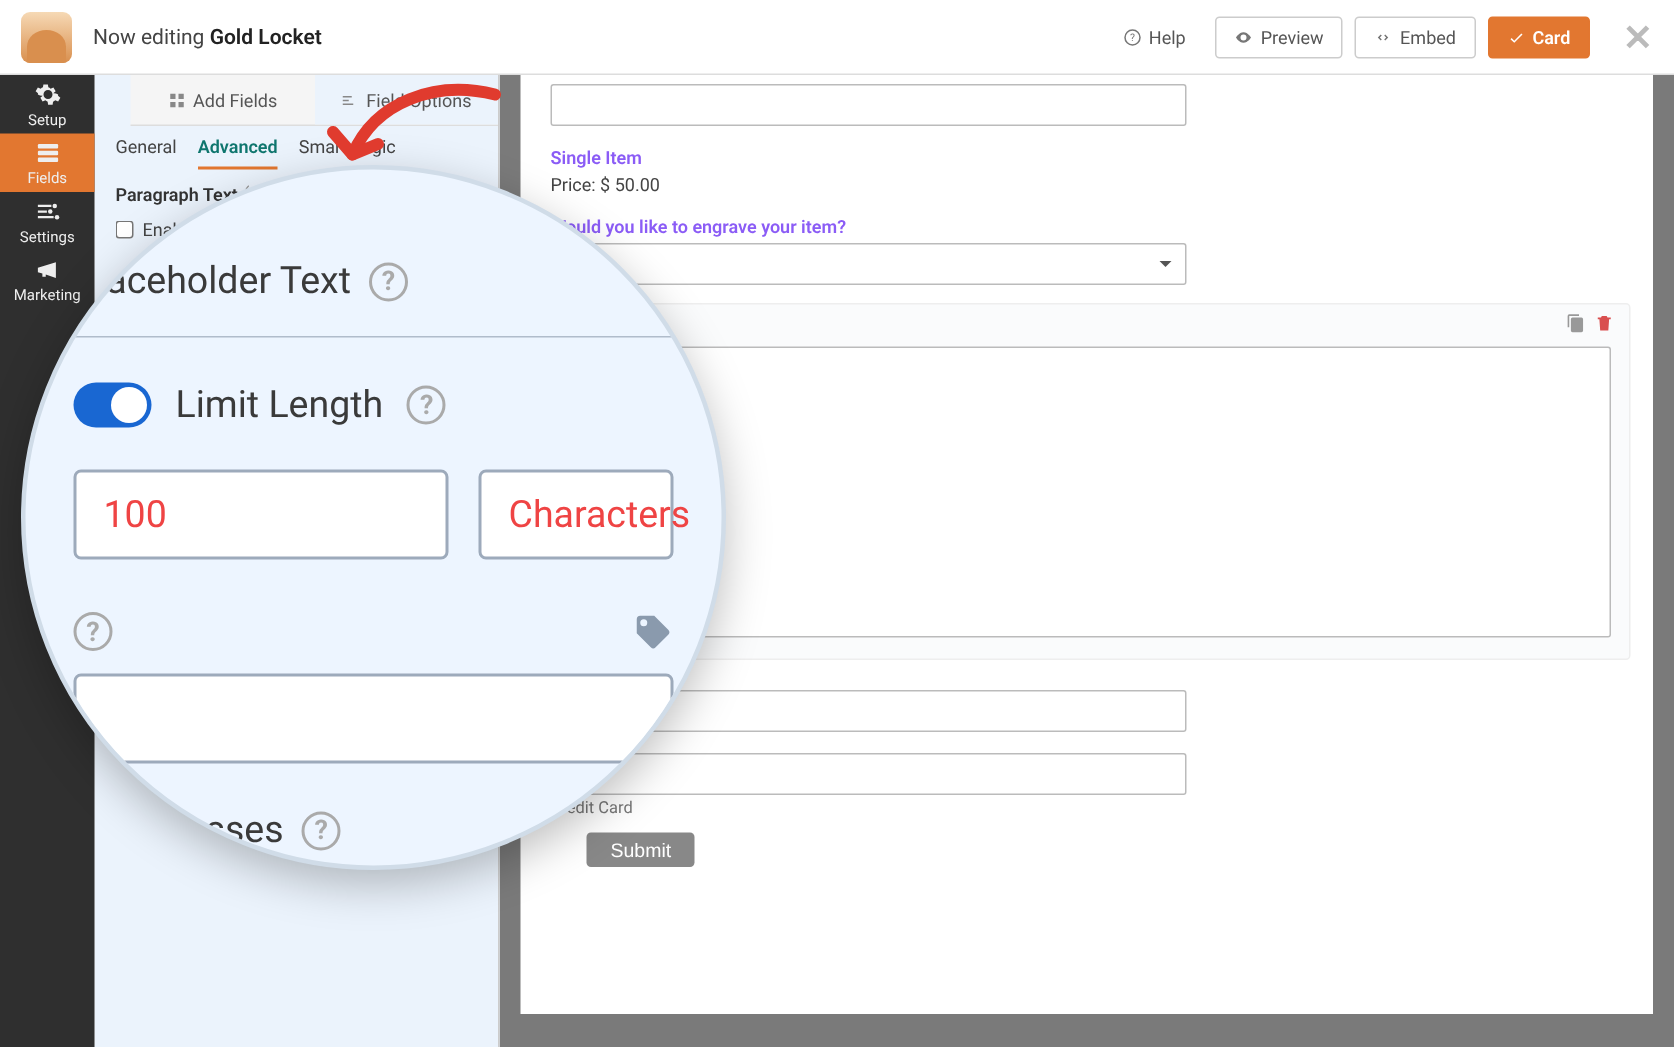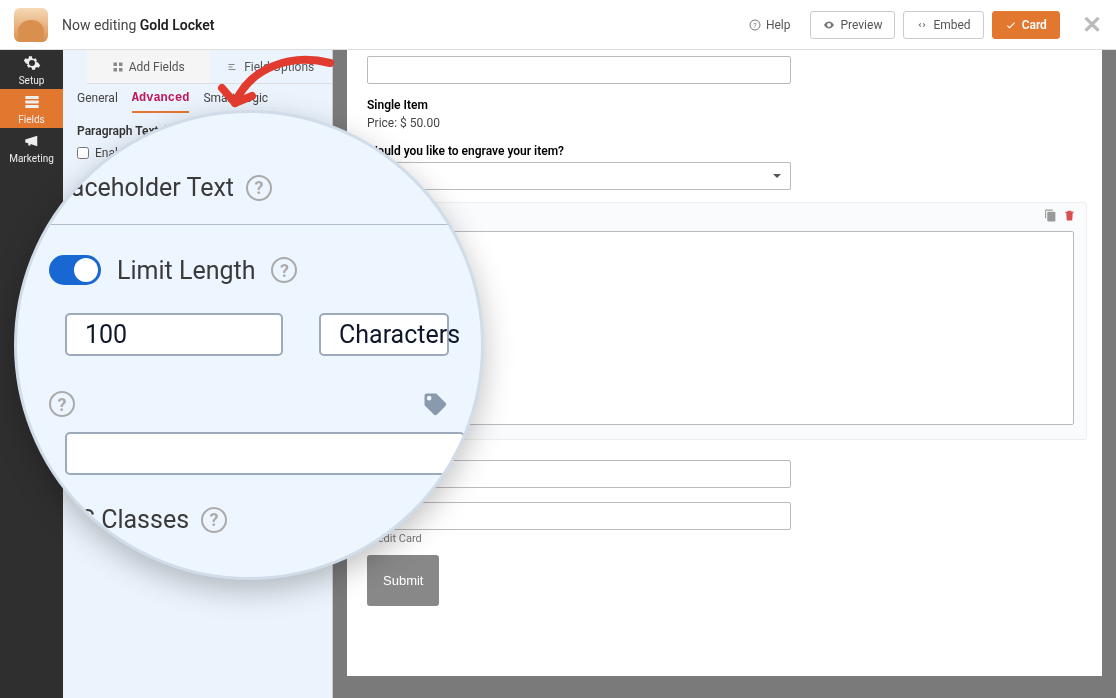--- a/index.html
+++ b/index.html
@@ -24,55 +24,55 @@
 .leftnav-item.active { background: #e27730; }
 .leftnav-item svg { width: 18px; height: 18px; fill: #eee; }
 
 
 .panel { position: absolute; top: 50px; left: 63px; bottom: 0; width: 270px; background: #ebf3fc; border-right: 1px solid #ccc; z-index: 3; }
 .panel-tabs { display: flex; height: 34px; background: #f5f5f5; border-bottom: 1px solid #ddd; margin-left: 24px; }
 .panel-tab { flex: 1; display: flex; align-items: center; justify-content: center; gap: 5px; font-size: 12px; color: #555; cursor: pointer; }
 .panel-tab.active { background: #ebf3fc; }
 .panel-subtabs { display: flex; gap: 14px; padding: 7px 14px 0; font-size: 12px; }
 .panel-subtab { padding-bottom: 6px; color: #444; cursor: pointer; }
-.panel-subtab.active { color: #be185d; border-bottom: 2px solid #e27730; font-weight: 600; font-family: Liberation Mono, monospace; }
+.panel-subtab.active { color: #0f766e; border-bottom: 2px solid #e27730; font-weight: 600; }
 .panel-body { padding: 10px 14px; }
 .field-label { font-size: 12px; color: #333; font-weight: 600; }
 .field-id { color: #999; font-weight: normal; }
 .checkbox-line { margin-top: 8px; font-size: 12px; color: #444; display: flex; align-items: center; gap: 6px; }
 .checkbox-line input { width: 12px; height: 12px; }
 
 
 .canvas { position: absolute; top: 50px; left: 333px; right: 0; bottom: 0; background: #7a7a7a; padding: 0 14px 22px; overflow: hidden; }
 .form-area { background: #fff; height: 100%; padding: 6px 20px 20px; }
 .form-inner { width: 424px; }
 .input { width: 100%; height: 28px; border: 1px solid #bbb; border-radius: 2px; background: #fff; }
-.fld-title { font-size: 12px; font-weight: 600; color: #000000; margin: 14px 0 4px; }
+.fld-title { font-size: 12px; font-weight: 600; color: #8b5cf6; margin: 14px 0 4px; }
 .price { font-size: 12px; color: #444; }
 .select { width: 100%; height: 28px; border: 1px solid #bbb; border-radius: 2px; background: #fff; position: relative; }
 .select::after { content: ""; position: absolute; right: 9px; top: 11px; border: 4px solid transparent; border-top-color: #555; }
 .engrave-box { border: 1px solid #eee; background: #fafbfc; border-radius: 3px; padding: 10px 12px 14px; margin-top: 12px; width: 720px; position: relative; }
 .engrave-actions { position: absolute; top: 6px; right: 10px; display: flex; gap: 6px; }
 .engrave-actions svg { width: 13px; height: 13px; fill: #999; cursor: pointer; }
 .engrave-actions .del { fill: #d94f4f; }
 .textarea { width: 100%; height: 194px; border: 1px solid #bbb; border-radius: 2px; background: #fff; }
 .credit { font-size: 11px; color: #777; margin: 2px 0 10px; }
-.submit { background: #888; color: #fff; border: none; padding: 18px 16px; border-radius: 3px; font-size: 13px; cursor: pointer; }
+.submit { background: #888; color: #fff; border: none; padding: 4px 16px; border-radius: 3px; font-size: 13px; cursor: pointer; margin-left: 24px; }
 
 
 .magnifier { position: absolute; top: 110px; left: 14px; width: 470px; height: 470px; border-radius: 50%; background: #edf5ff; border: 3px solid #d0dce8; box-shadow: 0 10px 30px rgba(0,0,0,0.25); overflow: hidden; z-index: 20; }
 .mag-inner { padding: 60px 32px 0 32px; font-size: 22px; color: #444; }
 .mag-label { font-size: 25px; color: #3a3a3a; display: flex; align-items: center; gap: 12px; }
 .help { width: 26px; height: 26px; border: 2px solid #aaa; border-radius: 50%; color: #aaa; font-size: 18px; font-weight: bold; display: inline-flex; align-items: center; justify-content: center; }
 .mag-input-line { height: 1px; background: #b0bccb; margin: 22px 0 30px; }
 .mag-row { display: flex; align-items: center; gap: 16px; margin-bottom: 28px; margin-top: 20px; }
 .toggle { width: 52px; height: 30px; background: #1967d2; border-radius: 15px; position: relative; }
 .toggle::after { content: ""; position: absolute; right: 3px; top: 3px; width: 24px; height: 24px; background: #fff; border-radius: 50%; }
 .mag-inputs { display: flex; gap: 20px; margin-bottom: 34px; }
-.mag-num, .mag-sel { height: 43px; border: 2px solid #9daabb; border-radius: 5px; background: #fff; font-size: 25px; padding: 0 18px; display: flex; align-items: center; color: #0f172a; margin-left: 16px; }
+.mag-num, .mag-sel { height: 60px; border: 2px solid #9daabb; border-radius: 5px; background: #fff; font-size: 25px; padding: 0 18px; display: flex; align-items: center; color: #ef4444; }
 .mag-num { width: 320px; }
 .mag-sel { flex: 1; min-width: 130px; }
 .tag-icon { width: 28px; height: 28px; fill: #8a9aad; }
 
 
 .arrow { position: absolute; top: 48px; left: 200px; z-index: 25; pointer-events: none; }
 </style>
 </head>
 <body>
 
@@ -120,20 +120,29 @@
       </svg>
     <span>Setup</span>
   </div>
   <div class="leftnav-item active">
     <svg viewBox="0 0 24 24">
         <rect x="3" y="4" width="18" height="4" rx="1"></rect>
         <rect x="3" y="10" width="18" height="4" rx="1"></rect>
         <rect x="3" y="16" width="18" height="4" rx="1"></rect>
       </svg>
     <span>Fields</span>
+  </div>
+  <div class="leftnav-item">
+    <svg viewBox="0 0 24 24">
+        <path d="M3 6h12v2H3zM3 11h8v2H3zM3 16h14v2H3z"></path>
+        <circle cx="18" cy="7" r="2"></circle>
+        <circle cx="14" cy="12" r="2"></circle>
+        <circle cx="20" cy="17" r="2"></circle>
+      </svg>
+    <span>Settings</span>
   </div>
   <div class="leftnav-item">
     <svg viewBox="0 0 24 24">
         <path d="M3 10v4l4 1v3h3v-2l9 3V5L3 10z"></path>
       </svg>
     <span>Marketing</span>
   </div>
 </div>
 
 <div class="panel">

